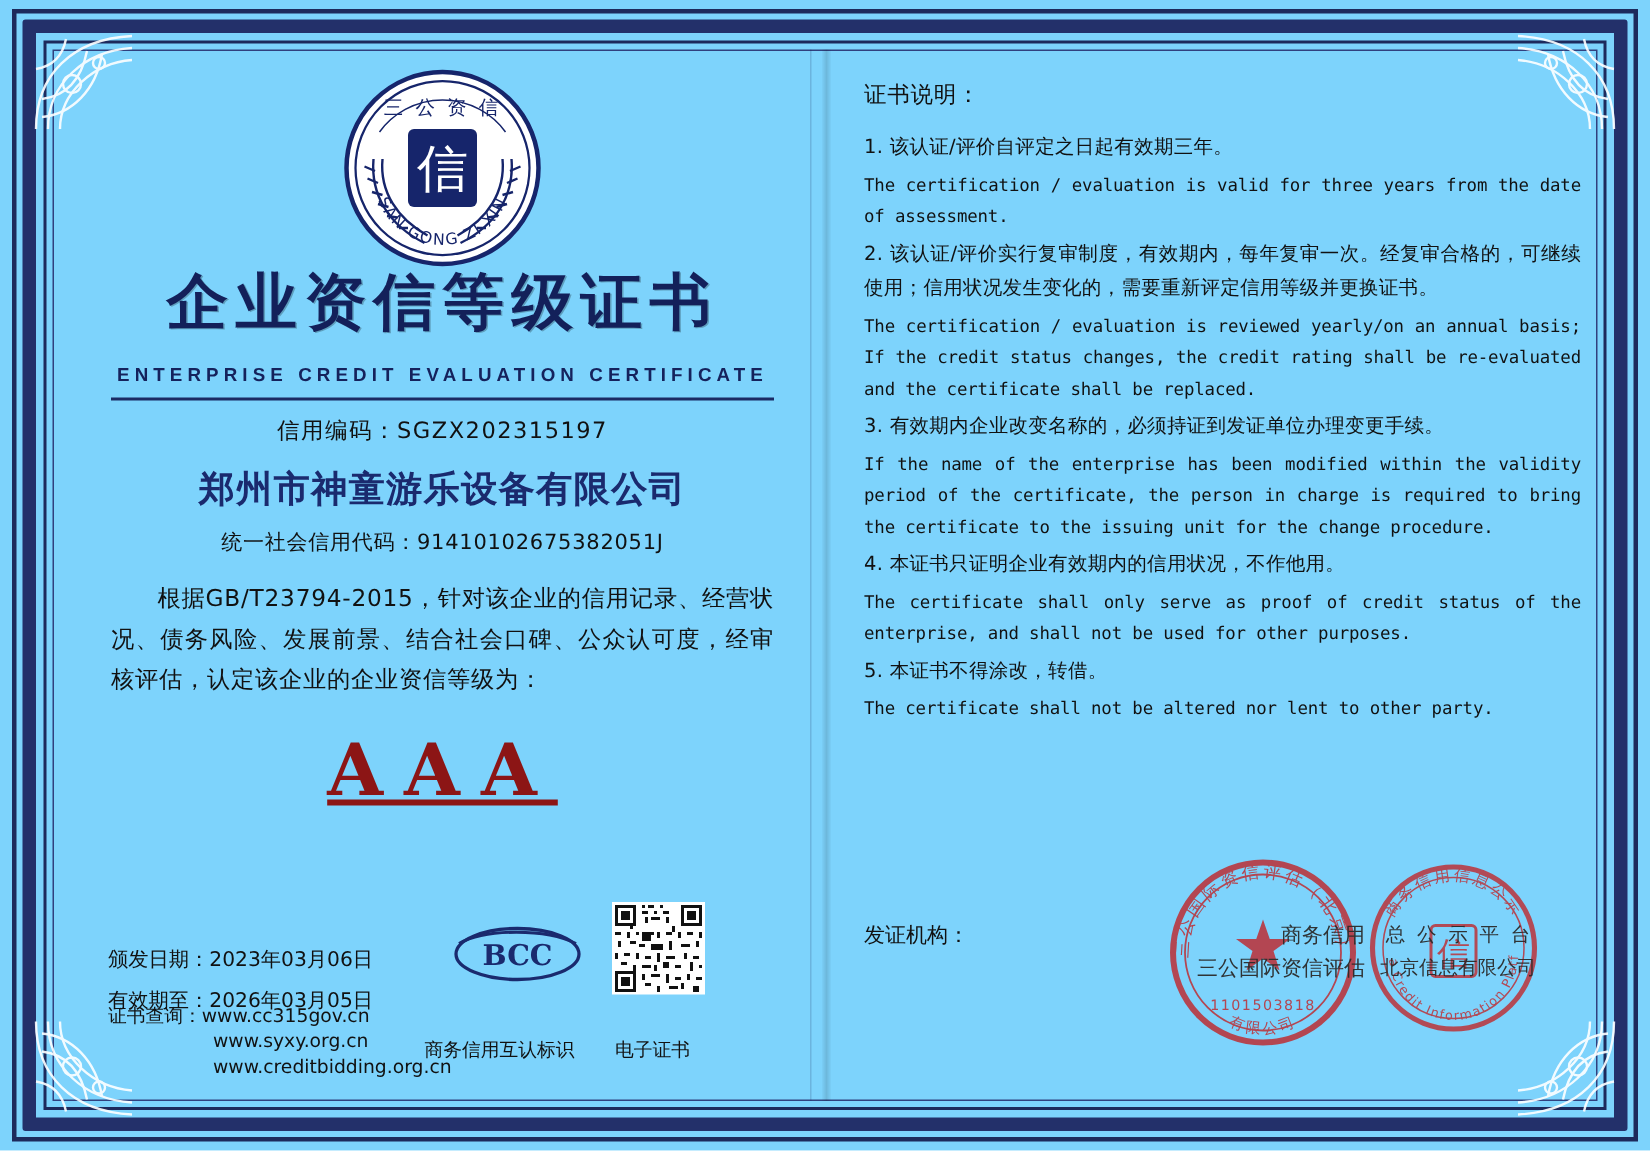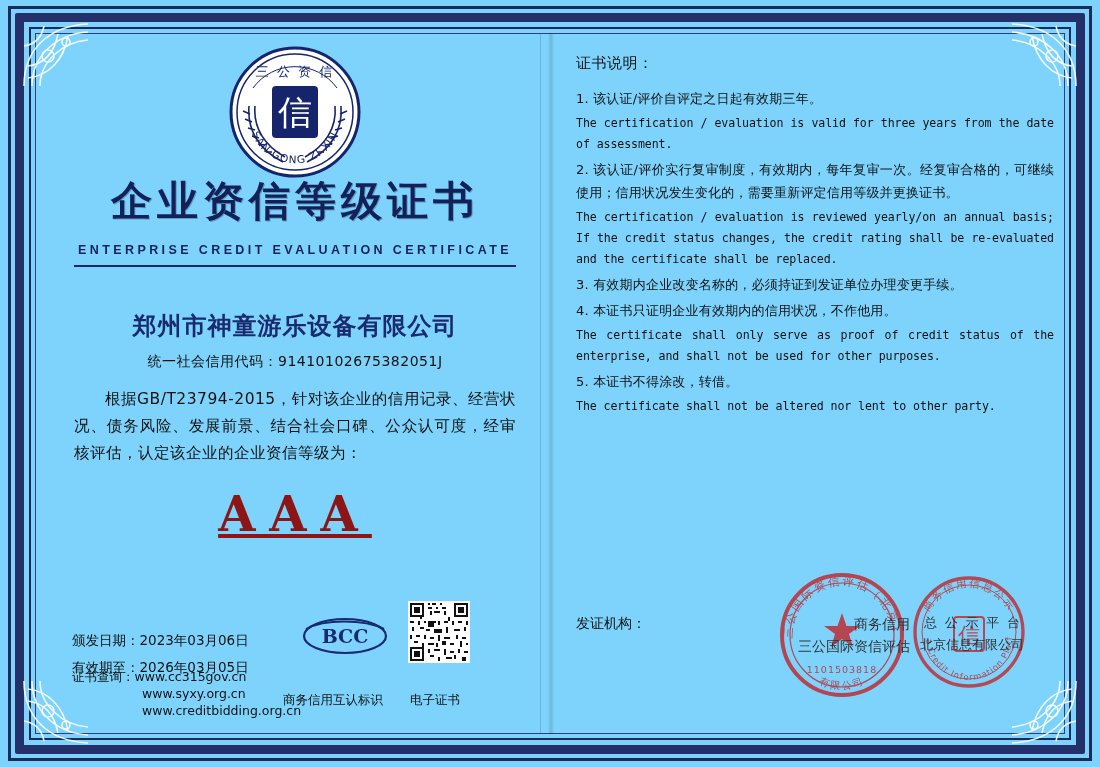--- a/index.html
+++ b/index.html
@@ -376,20 +376,23 @@
           <text font-family="DejaVu Sans, sans-serif" font-size="10.5" fill="#16256b" letter-spacing="1.2">
             <textPath href="#arcpath" startOffset="50%" text-anchor="middle">SAN GONG ZI XIN</textPath>
           </text>
         </svg>
       </div>
 
       <div class="title-cn">企业资信等级证书</div>
       <div class="title-en">ENTERPRISE CREDIT EVALUATION CERTIFICATE</div>
       <div class="title-rule"></div>
 
+      <div class="credit-no">
+        <span>信用编码：</span><span>SGZX202315197</span>
+      </div>
 
       <div class="company">郑州市神童游乐设备有限公司</div>
 
       <div class="uscc">
         <span>统一社会信用代码：</span><span>91410102675382051J</span>
       </div>
 
       <div class="body-para">根据GB/T23794-2015，针对该企业的信用记录、经营状况、债务风险、发展前景、结合社会口碑、公众认可度，经审核评估，认定该企业的企业资信等级为：</div>
 
       <div class="grade">AAA</div>
@@ -497,20 +500,21 @@
     <div class="right-panel">
       <div class="notes-title">证书说明：</div>
 
       <div class="note cn">1. 该认证/评价自评定之日起有效期三年。</div>
       <div class="note en">The certification / evaluation is valid for three years from the date of assessment.</div>
 
       <div class="note cn">2. 该认证/评价实行复审制度，有效期内，每年复审一次。经复审合格的，可继续使用；信用状况发生变化的，需要重新评定信用等级并更换证书。</div>
       <div class="note en">The certification / evaluation is reviewed yearly/on an annual basis; If the credit status changes, the credit rating shall be re-evaluated and the certificate shall be replaced.</div>
 
       <div class="note cn">3. 有效期内企业改变名称的，必须持证到发证单位办理变更手续。</div>
+      <div class="note en">If the name of the enterprise has been modified within the validity period of the certificate, the person in charge is required to bring the certificate to the issuing unit for the change procedure.</div>
 
       <div class="note cn">4. 本证书只证明企业有效期内的信用状况，不作他用。</div>
       <div class="note en">The certificate shall only serve as proof of credit status of the enterprise, and shall not be used for other purposes.</div>
 
       <div class="note cn">5. 本证书不得涂改，转借。</div>
       <div class="note en">The certificate shall not be altered nor lent to other party.</div>
 
       <div class="issuer">发证机构：</div>
 
       <div class="seal-a">

